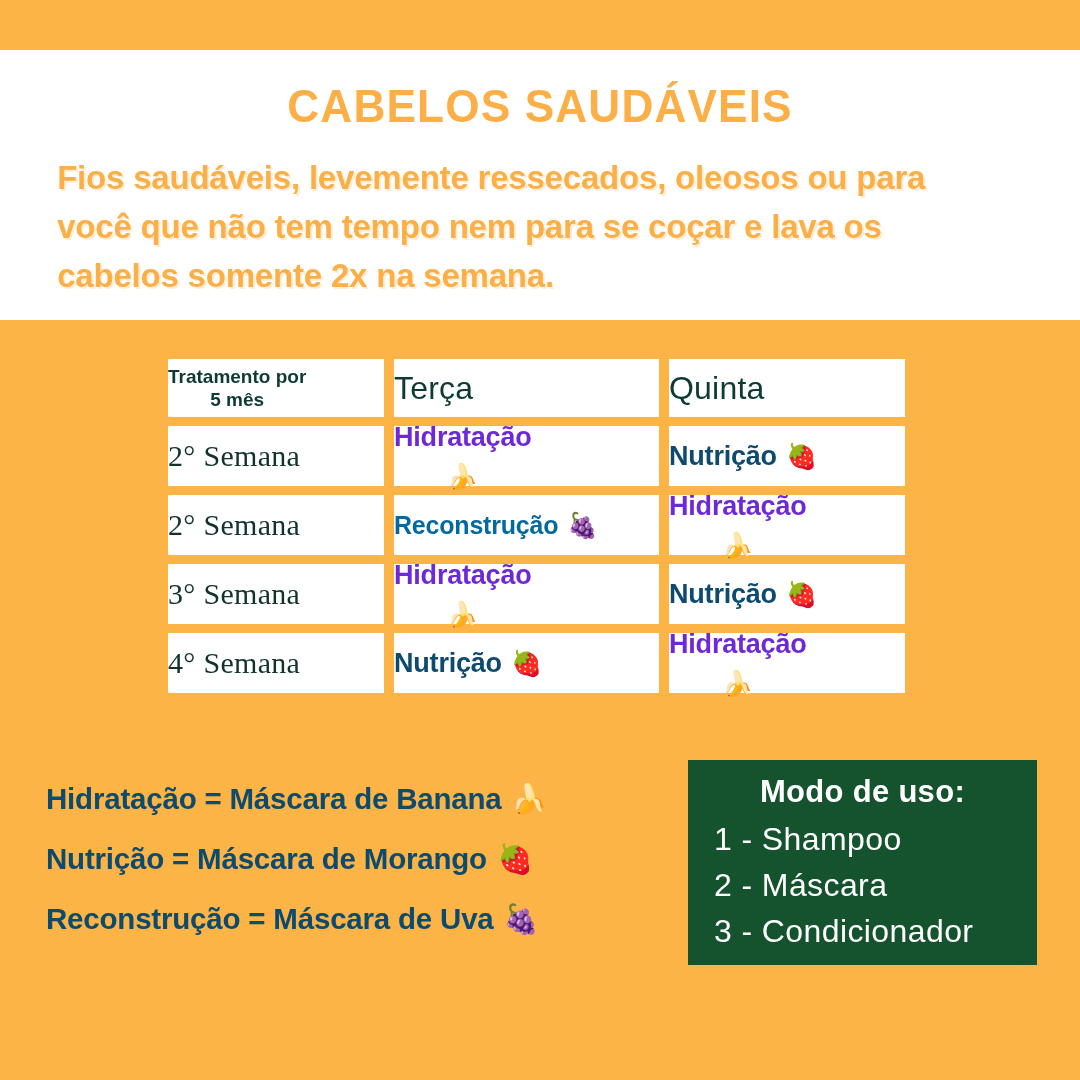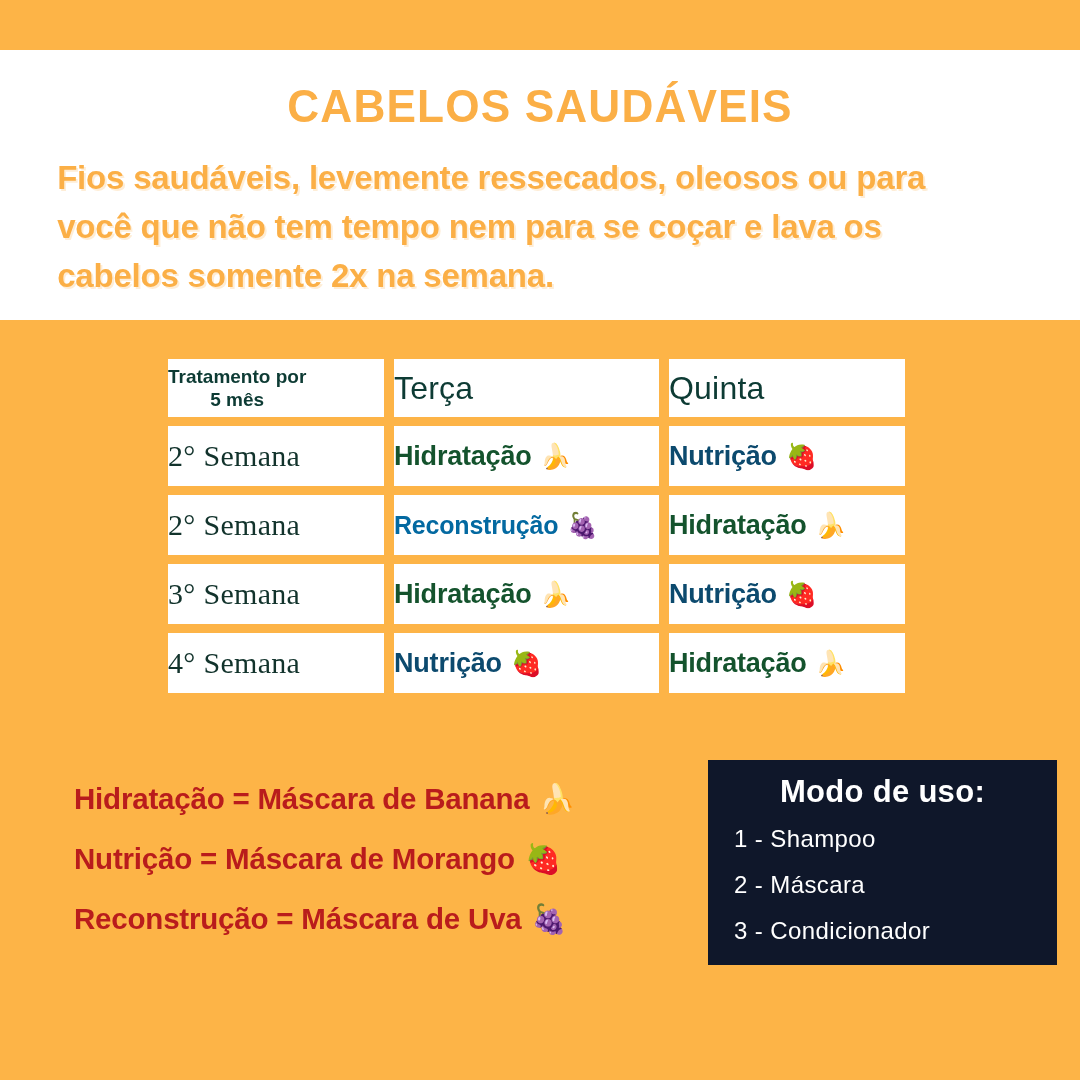--- a/index.html
+++ b/index.html
@@ -110,72 +110,71 @@
     font-weight:bold;
     font-size:27px;
     letter-spacing:-0.2px;
     display:inline-flex;
     align-items:center;
     gap:9px;
     white-space:nowrap;
   }
   .treat .emj { font-size:25px; }
 
-  .t-hid  { color:#14532d; }
+  .t-hid  { color:#6d28d9;flex-direction:column; }
   .t-nut  { color:#0c4a6e; }
   .t-rec  { color:#0369a1; font-size:25px; }
 
   
   .legend {
     position:absolute;
     left:46px;
     top:782px;
     width:650px;
   }
 
   .legend-line {
     font-family:"Liberation Sans", sans-serif;
     font-weight:bold;
     font-size:29.5px;
-    color:#b91c1c;
+    color:#0c4a6e;
     letter-spacing:-0.2px;
     margin-bottom:26px;
     white-space:nowrap;
     display:flex;
     align-items:center;
     gap:10px;
-    margin-left:28px;
   }
   .legend-line .emj { font-size:29px; }
 
   
   .panel {
     position:absolute;
-    left:708px;
+    left:688px;
     top:760px;
     width:349px;
     height:205px;
-    background:#0f172a;
+    background:#14532d;
     padding-top:14px;
   }
 
   .panel-title {
     text-align:center;
     font-family:"Liberation Sans", sans-serif;
     font-weight:bold;
     font-size:31px;
     color:#FFFFFF;
     letter-spacing:0.3px;
     margin-bottom:6px;
   }
 
   .panel-item {
     font-family:"Liberation Sans", sans-serif;
     font-weight:normal;
-    font-size:24px;
+    font-size:32px;
     color:#FFFFFF;
     padding-left:26px;
     line-height:46px;
     letter-spacing:0.4px;
   }
 </style>
 </head>
 <body>
 
 <div class="hero">

